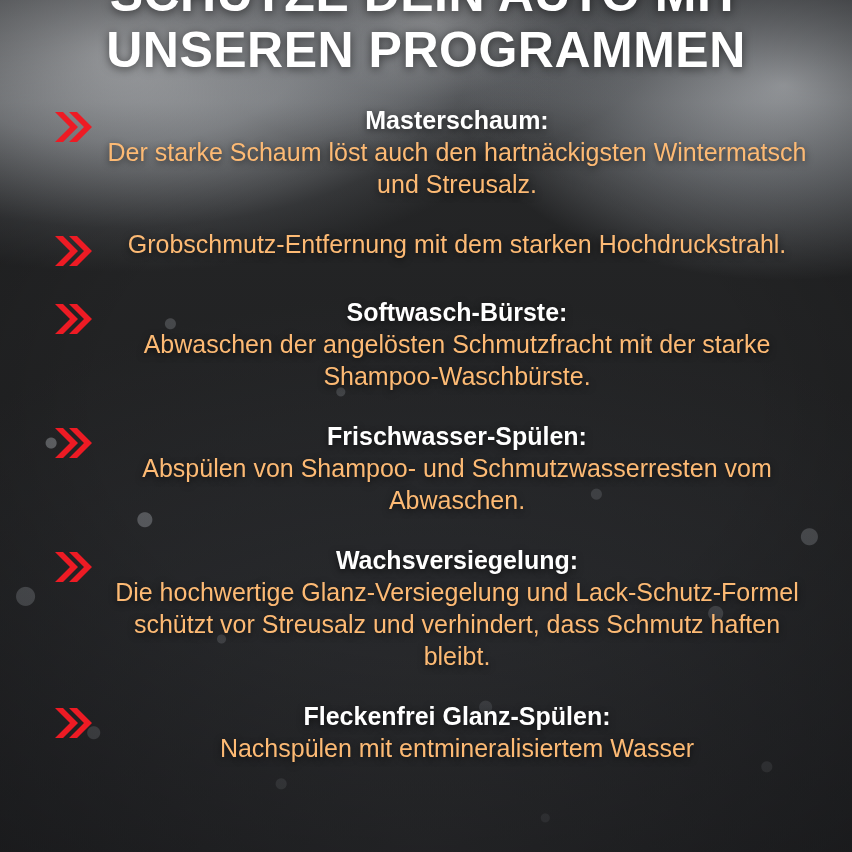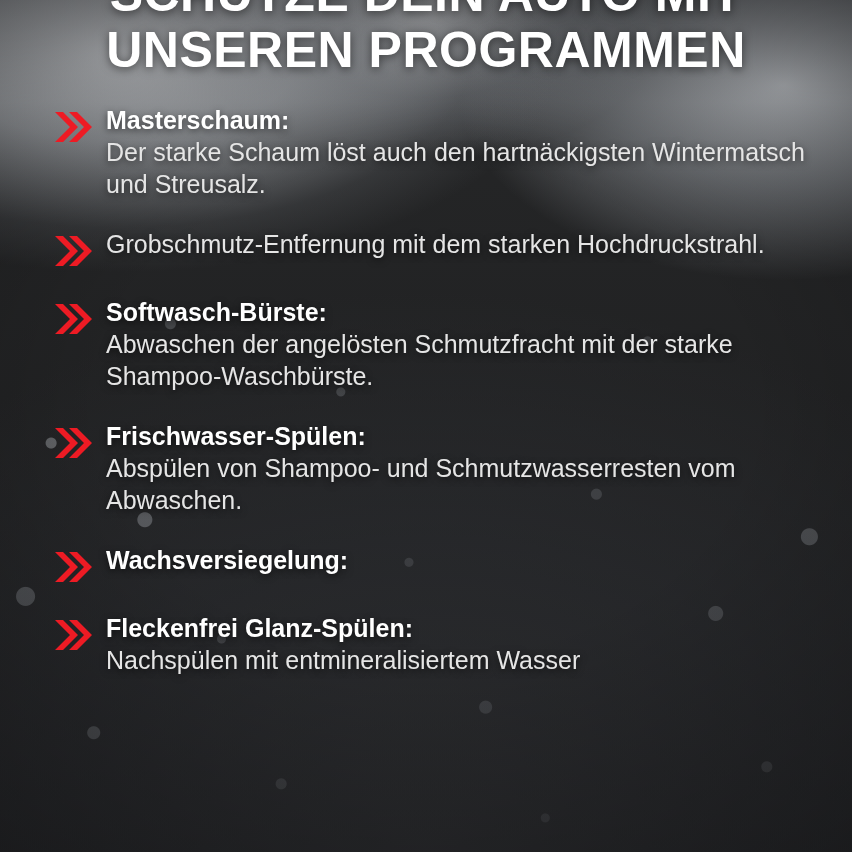--- a/index.html
+++ b/index.html
@@ -114,32 +114,33 @@
     margin-top: 6px;
     display: flex;
     justify-content: center;
     align-items: center;
   }
   .bullet-icon svg { display: block; }
 
   .item-text {
     flex: 1 1 auto;
     padding-left: 4px;
+    text-align: center;
   }
   .item-title {
     display: block;
     color: #ffffff;
     font-size: 25px;
     line-height: 32px;
     font-weight: 700;
     text-shadow: 0 2px 7px rgba(0,0,0,0.6);
   }
   .item-desc {
     display: block;
-    color: #e5e5e5;
+    color: #fdba74;
     font-size: 25px;
     line-height: 32px;
     font-weight: 400;
     text-shadow: 0 2px 7px rgba(0,0,0,0.6);
   }
 </style>
 </head>
 <body>
 
 <div class="poster">
@@ -209,20 +210,21 @@
 
       <li class="item">
         <span class="bullet-icon">
           <svg width="40" height="34" viewBox="0 0 40 34" aria-hidden="true">
             <path d="M2 2 L17 17 L2 32 L10 32 L25 17 L10 2 Z" fill="#ed1b24"></path>
             <path d="M16 2 L31 17 L16 32 L24 32 L39 17 L24 2 Z" fill="#ed1b24"></path>
           </svg>
         </span>
         <span class="item-text">
           <span class="item-title">Wachsversiegelung:</span>
+          <span class="item-desc">Die hochwertige Glanz-Versiegelung und Lack-Schutz-Formel schützt vor Streusalz und verhindert, dass Schmutz haften bleibt.</span>
         </span>
       </li>
 
       <li class="item">
         <span class="bullet-icon">
           <svg width="40" height="34" viewBox="0 0 40 34" aria-hidden="true">
             <path d="M2 2 L17 17 L2 32 L10 32 L25 17 L10 2 Z" fill="#ed1b24"></path>
             <path d="M16 2 L31 17 L16 32 L24 32 L39 17 L24 2 Z" fill="#ed1b24"></path>
           </svg>
         </span>

